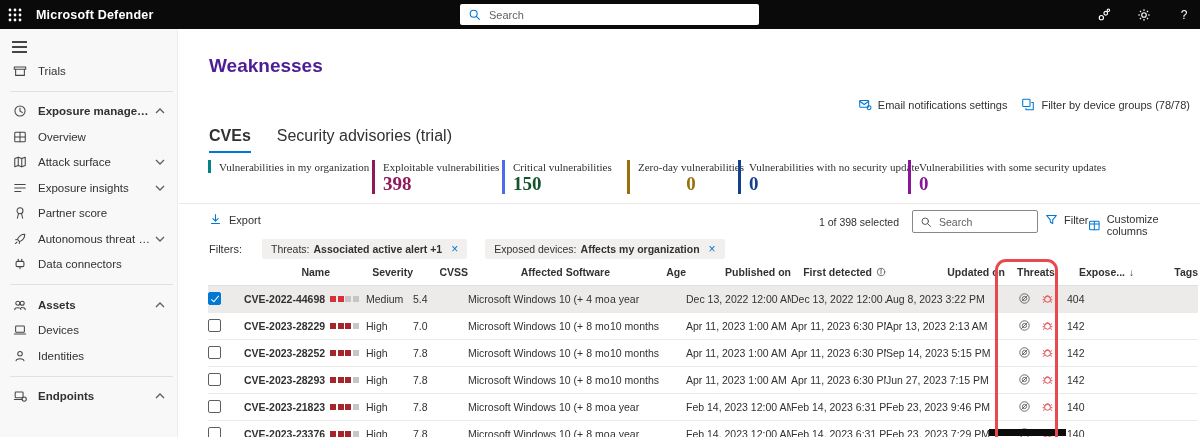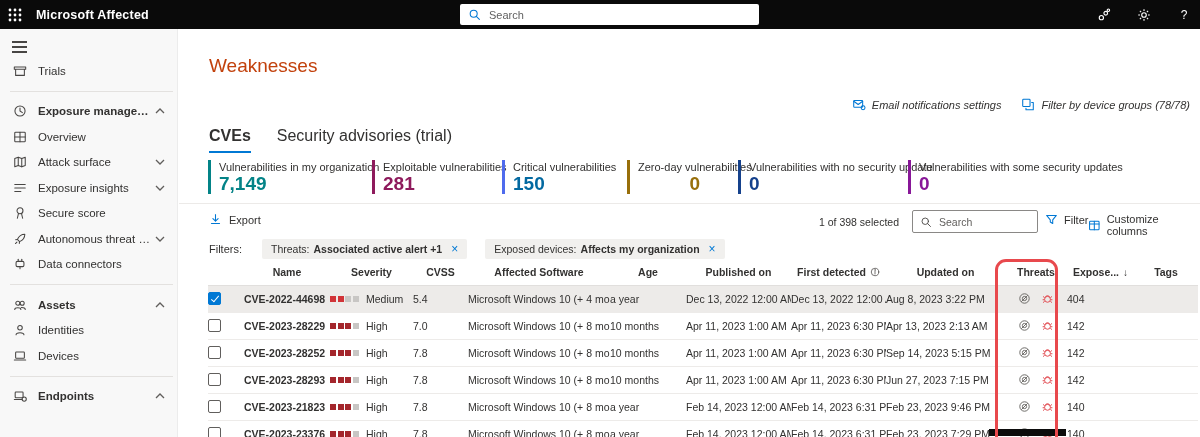--- a/index.html
+++ b/index.html
@@ -25,51 +25,51 @@
   .snav-item .lbl { overflow:hidden; text-overflow:ellipsis; }
   .snav-item.bold .lbl { font-weight:700; }
   .snav-item .chev { margin-left:auto; flex:0 0 auto; }
   .chev.up { transform:rotate(180deg); }
   .sdiv { height:1px; background:#e3e1df; margin:7px 4px 7px 10px; }
   svg.ic { stroke:#484644; fill:none; stroke-width:1.2; stroke-linecap:round; stroke-linejoin:round; }
   svg.icb { stroke:#0078d4; fill:none; stroke-width:1.3; stroke-linecap:round; stroke-linejoin:round; }
 
   
   .main { position:absolute; left:179px; top:29px; width:1021px; height:408px; background:#fff; overflow:hidden; }
-  .page-title { position:absolute; left:30px; top:26px; font-size:19px; font-weight:400; color:#c2410c; }
-  .hdr-links { position:absolute; top:69px; right:10px; display:flex; gap:20px;font-style:italic; }
+  .page-title { position:absolute; left:30px; top:26px; font-size:19px; font-weight:700; color:#4c1d95; }
+  .hdr-links { position:absolute; top:69px; right:10px; display:flex; gap:14px; }
   .hlink { display:flex; align-items:center; gap:6px; font-size:11px; color:#323130; cursor:pointer; }
 
   .tabs { position:absolute; left:30px; top:98px; display:flex; gap:26px; }
   .tab { font-size:16px; color:#323130; padding-bottom:6px; cursor:pointer; }
   .tab.active { font-weight:700; border-bottom:2px solid #0078d4; }
 
   .stats { position:absolute; left:0; top:131px; width:100%; height:42px; }
-  .stat { position:absolute; top:0; border-left:3px solid #000; padding:1px 0 0 8px; }
+  .stat { position:absolute; top:0; border-left:3px solid #000; padding:1px 0 0 8px;font-family:Liberation Serif, serif; }
   .stat .slabel { font-size:11px; color:#323130; white-space:nowrap; }
   .stat .svalue { font-size:19px; font-weight:700; margin-top:1px; line-height:20px; }
 
   .sec-divider { position:absolute; left:0; top:174px; width:100%; height:1px; background:#eceae8; }
 
   .toolbar { position:absolute; left:0; top:180px; width:100%; height:26px; }
   .export { position:absolute; left:30px; top:4px; display:flex; align-items:center; gap:7px; font-size:11px; color:#323130; cursor:pointer; }
   .sel-text { position:absolute; left:640px; top:7px; font-size:10.5px; color:#323130; }
   .tbl-search { position:absolute; left:733px; top:1px; width:126px; height:23px; border:1px solid #8a8886; border-radius:2px; display:flex; align-items:center; padding:0 7px; background:#fff; }
   .tbl-search span { color:#605e5c; font-size:10.5px; margin-left:7px; }
   .tb-act { position:absolute; top:4px; display:flex; align-items:center; gap:6px; font-size:11px; color:#323130; cursor:pointer; }
 
   .filters { position:absolute; left:30px; top:210px; display:flex; align-items:center; gap:18px; }
   .filters .flabel { font-size:11px; color:#323130; margin-right:2px; }
   .chip { background:#f1f0ee; border-radius:2px; padding:4px 9px; font-size:10.5px; color:#323130; display:flex; align-items:center; cursor:default; }
   .chip b { font-weight:700; margin-left:4px; }
   .chip .x { color:#0078d4; margin-left:9px; font-size:12px; line-height:10px; cursor:pointer; }
 
   
   table.grid { position:absolute; left:29px; top:231px; width:990px; border-collapse:collapse; table-layout:fixed; }
-  .grid th { height:25px; font-size:10.5px; font-weight:700; color:#323130; text-align:center; white-space:nowrap; border-bottom:1px solid #e1dfdd; padding:0; }
+  .grid th { height:25px; font-size:10.5px; font-weight:700; color:#323130; text-align:right; white-space:nowrap; border-bottom:1px solid #e1dfdd; padding:0; }
   .grid td { height:27px; font-size:10.5px; color:#323130; white-space:nowrap; overflow:hidden; border-bottom:1px solid #edebe9; padding:0; }
   .grid tr[data-checked="true"] td { background:#edebe9; }
   .cname { font-weight:700; }
   .cb { display:inline-block; width:13px; height:13px; border:1px solid #605e5c; border-radius:2px; background:#fff; vertical-align:middle; cursor:pointer; position:relative; }
   tr[data-checked="true"] .cb { background:#0078d4; border-color:#0078d4; }
   tr[data-checked="true"] .cb::after { content:""; position:absolute; left:4px; top:1px; width:3px; height:7px; border:solid #fff; border-width:0 1.6px 1.6px 0; transform:rotate(40deg); }
   .sev { display:inline-flex; align-items:center; }
   .sev i { display:inline-block; width:6px; height:6px; background:#c8c6c4; margin-right:1.5px; }
   .sev[data-level="2"] i:nth-child(-n+2) { background:#d13438; }
   .sev[data-level="3"] i:nth-child(-n+3) { background:#a4262c; }
@@ -97,21 +97,21 @@
             <circle cx="12" cy="2" r="1.4"></circle>
             <circle cx="2" cy="7" r="1.4"></circle>
             <circle cx="7" cy="7" r="1.4"></circle>
             <circle cx="12" cy="7" r="1.4"></circle>
             <circle cx="2" cy="12" r="1.4"></circle>
             <circle cx="7" cy="12" r="1.4"></circle>
             <circle cx="12" cy="12" r="1.4"></circle>
           </g>
       </svg>
     </div>
-    <div class="tb-title">Microsoft Affected</div>
+    <div class="tb-title">Microsoft Defender</div>
     <div class="tb-search">
       <svg class="icb" width="13" height="13" viewBox="0 0 16 16">
           <circle cx="7" cy="7" r="4.3"></circle>
           <line x1="10.2" y1="10.2" x2="14" y2="14"></line>
         </svg>
       <span>Search</span>
     </div>
     <div class="tb-right">
       <div class="tb-ic">
         <svg width="14" height="14" viewBox="0 0 16 16" stroke="#fff" fill="none" stroke-width="1.3">
@@ -205,21 +205,21 @@
           <polyline points="1,1 5,5 9,1" fill="none" stroke="#605e5c" stroke-width="1.3"></polyline>
         </svg>
     </div>
     <div class="snav-item">
       <span class="sic">
           <svg class="ic" width="14" height="14" viewBox="0 0 16 16">
             <circle cx="8" cy="5.5" r="3.4"></circle>
             <path d="M6.3,8.5 L5,14 M9.7,8.5 L11,14"></path>
           </svg>
         </span>
-      <span class="lbl">Secure score</span>
+      <span class="lbl">Partner score</span>
     </div>
     <div class="snav-item">
       <span class="sic">
           <svg class="ic" width="14" height="14" viewBox="0 0 16 16">
             <path d="M13.5,2.5 C10,2.5 6.5,5 5,8.5 L7.5,11 C11,9.5 13.5,6 13.5,2.5 Z"></path>
             <path d="M5,8.5 L3,8.8 M7.5,11 L7.2,13 M2.8,13.2 L4.5,11.5"></path>
           </svg>
         </span>
       <span class="lbl">Autonomous threat prevent...</span>
       <svg class="chev" width="10" height="6" viewBox="0 0 10 6">
@@ -249,34 +249,34 @@
           </svg>
         </span>
       <span class="lbl">Assets</span>
       <svg class="chev up" width="10" height="6" viewBox="0 0 10 6">
           <polyline points="1,1 5,5 9,1" fill="none" stroke="#605e5c" stroke-width="1.3"></polyline>
         </svg>
     </div>
     <div class="snav-item">
       <span class="sic">
           <svg class="ic" width="14" height="14" viewBox="0 0 16 16">
+            <rect x="3" y="3.5" width="10" height="7" rx="0.8"></rect>
+            <line x1="1.5" y1="12.5" x2="14.5" y2="12.5"></line>
+          </svg>
+        </span>
+      <span class="lbl">Devices</span>
+    </div>
+    <div class="snav-item">
+      <span class="sic">
+          <svg class="ic" width="14" height="14" viewBox="0 0 16 16">
             <circle cx="8" cy="5.5" r="2.6"></circle>
             <path d="M3.5,13.5 C3.5,10.3 12.5,10.3 12.5,13.5"></path>
           </svg>
         </span>
       <span class="lbl">Identities</span>
-    </div>
-    <div class="snav-item">
-      <span class="sic">
-          <svg class="ic" width="14" height="14" viewBox="0 0 16 16">
-            <rect x="3" y="3.5" width="10" height="7" rx="0.8"></rect>
-            <line x1="1.5" y1="12.5" x2="14.5" y2="12.5"></line>
-          </svg>
-        </span>
-      <span class="lbl">Devices</span>
     </div>
 
     <div class="sdiv"></div>
 
     <div class="snav-item bold">
       <span class="sic">
           <svg class="ic" width="14" height="14" viewBox="0 0 16 16">
             <rect x="2.5" y="3.5" width="9" height="6.5" rx="0.8"></rect>
             <line x1="1.5" y1="12" x2="10.5" y2="12"></line>
             <circle cx="12.8" cy="11.5" r="2.4"></circle>
@@ -317,29 +317,28 @@
     </div>
 
     <div class="tabs">
       <div class="tab active">CVEs</div>
       <div class="tab">Security advisories (trial)</div>
     </div>
 
     <div class="stats">
       <div class="stat" style="left:29px; border-color:#038387;">
         <div class="slabel">Vulnerabilities in my organization</div>
-        <div class="svalue" style="color:#038387">7,149</div>
       </div>
       <div class="stat" style="left:193px; border-color:#8e1a5c;">
         <div class="slabel">Exploitable vulnerabilities</div>
-        <div class="svalue" style="color:#8e1a5c">281</div>
+        <div class="svalue" style="color:#8e1a5c">398</div>
       </div>
       <div class="stat" style="left:323px; border-color:#4f6bed;">
         <div class="slabel">Critical vulnerabilities</div>
-        <div class="svalue" style="color:#0369a1">150</div>
+        <div class="svalue" style="color:#14532d">150</div>
       </div>
       <div class="stat" style="left:448px; border-color:#986f0b;text-align:center;">
         <div class="slabel">Zero-day vulnerabilities</div>
         <div class="svalue" style="color:#986f0b">0</div>
       </div>
       <div class="stat" style="left:559px; border-color:#15418c;">
         <div class="slabel">Vulnerabilities with no security update</div>
         <div class="svalue" style="color:#15418c">0</div>
       </div>
       <div class="stat" style="left:729px; border-color:#881798;">

